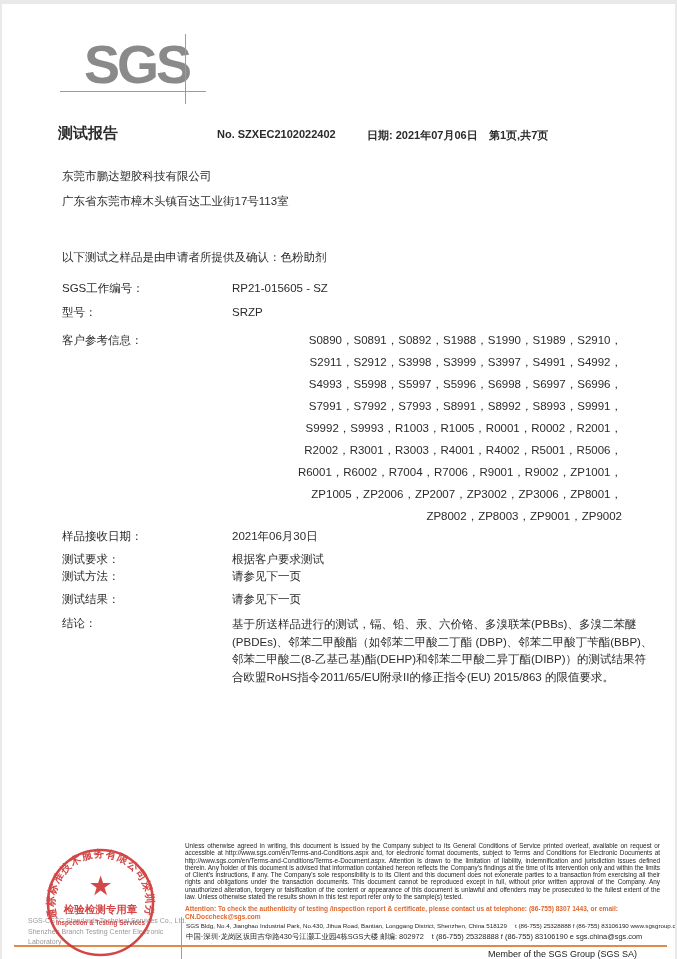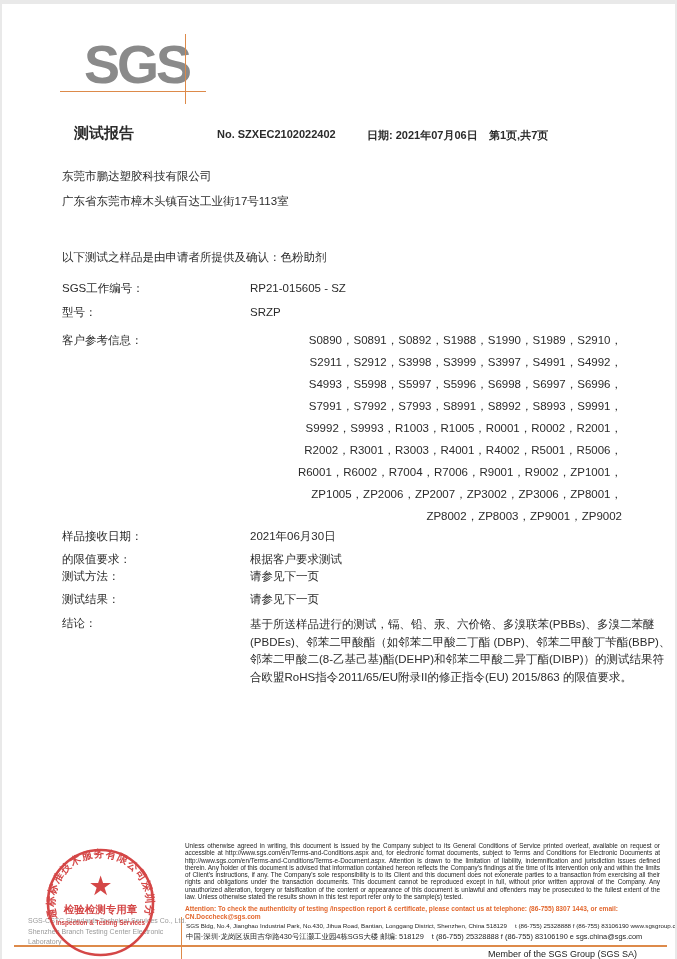--- a/index.html
+++ b/index.html
@@ -9,31 +9,31 @@
     overflow:hidden;margin:4px auto;
   }
   
   .logo-text{
     position:absolute;left:82px;top:33px;font-size:54px;line-height:1;
     font-weight:bold;color:#8a8a8a;letter-spacing:-3px;
   }
   .logo-vline{position:absolute;left:183px;top:30px;width:1px;height:70px;background:#dd8a4a;}
   .logo-hline{position:absolute;left:58px;top:87px;width:146px;height:1px;background:#dd8a4a;}
 
-  .doc-title{position:absolute;left:72px;top:120px;font-size:15px;font-weight:bold;}
+  .doc-title{position:absolute;left:56px;top:120px;font-size:15px;font-weight:bold;}
   .doc-no{position:absolute;left:215px;top:124px;font-size:11px;font-weight:bold;}
   .doc-date{position:absolute;left:365px;top:124px;font-size:11px;font-weight:bold;}
   .doc-page{position:absolute;left:487px;top:124px;font-size:11px;font-weight:bold;}
 
   .applicant{position:absolute;left:60px;top:160px;font-size:11.5px;line-height:25px;}
 
   
   .body-block{position:absolute;left:60px;top:246px;width:560px;font-size:11.5px;}
   .intro{margin-bottom:16px;line-height:15px;}
-  .row{display:flex;margin-bottom:8px;line-height:15px;gap:18px;}
+  .row{display:flex;margin-bottom:8px;line-height:15px;}
   .row .lbl{width:170px;flex:0 0 170px;}
   .row .val{flex:1;}
   .mb9{margin-bottom:9px;}
   .mb2{margin-bottom:2px;}
   .prelines .lbl,.prelines .val{line-height:22px;}
   .prelines .val{white-space:pre-line;text-align:right;}
   .conclusion .val{width:421px;flex:0 0 421px;line-height:17.5px;}
 
   
   .disclaimer{
@@ -104,21 +104,21 @@
 ZP8002，ZP8003，ZP9001，ZP9002</div>
     </div>
 
     <div class="row">
       <div class="lbl">样品接收日期：</div>
       <div class="val">2021年06月30日</div>
     </div>
 
 
     <div class="row mb2">
-      <div class="lbl">的限值要求：</div>
+      <div class="lbl">测试要求：</div>
       <div class="val">根据客户要求测试</div>
     </div>
 
     <div class="row">
       <div class="lbl">测试方法：</div>
       <div class="val">请参见下一页</div>
     </div>
 
     <div class="row mb9">
       <div class="lbl">测试结果：</div>
@@ -132,21 +132,21 @@
   </div>
 
   <div class="disclaimer">Unless otherwise agreed in writing, this document is issued by the Company subject to its General Conditions of Service printed overleaf, available on request or accessible at http://www.sgs.com/en/Terms-and-Conditions.aspx and, for electronic format documents, subject to Terms and Conditions for Electronic Documents at http://www.sgs.com/en/Terms-and-Conditions/Terms-e-Document.aspx. Attention is drawn to the limitation of liability, indemnification and jurisdiction issues defined therein. Any holder of this document is advised that information contained hereon reflects the Company's findings at the time of its intervention only and within the limits of Client's instructions, if any. The Company's sole responsibility is to its Client and this document does not exonerate parties to a transaction from exercising all their rights and obligations under the transaction documents. This document cannot be reproduced except in full, without prior written approval of the Company. Any unauthorized alteration, forgery or falsification of the content or appearance of this document is unlawful and offenders may be prosecuted to the fullest extent of the law. Unless otherwise stated the results shown in this test report refer only to the sample(s) tested.</div>
   <div class="attention">Attention: To check the authenticity of testing /inspection report &amp; certificate, please contact us at telephone: (86-755) 8307 1443, or email: CN.Doccheck@sgs.com</div>
 
   <div class="addr addr-en">
     <span class="a1">SGS Bldg, No.4, Jianghao Industrial Park, No.430, Jihua Road, Bantian, Longgang District, Shenzhen, China 518129</span>
     <span class="a2">t (86-755) 25328888   f (86-755) 83106190   www.sgsgroup.com.cn</span>
   </div>
   <div class="addr addr-cn">
-    <span class="a1">中国·深圳·龙岗区坂田吉华路430号江灏工业园4栋SGS大楼   邮编: 518129</span>
+    <span class="a1">中国·深圳·龙岗区坂田吉华路430号江灏工业园4栋SGS大楼   邮编: 802972</span>
     <span class="a2">t (86-755) 25328888   f (86-755) 83106190   e sgs.china@sgs.com</span>
   </div>
 
   <div class="foot-vline"></div>
   <div class="foot-hline"></div>
   <div class="member">Member of the SGS Group (SGS SA)</div>
 
   <div class="stamp-co">
     <div>SGS-CSTC Standards Technical Services Co., Ltd.</div>
     <div>Shenzhen Branch Testing Center Electronic Laboratory</div>

